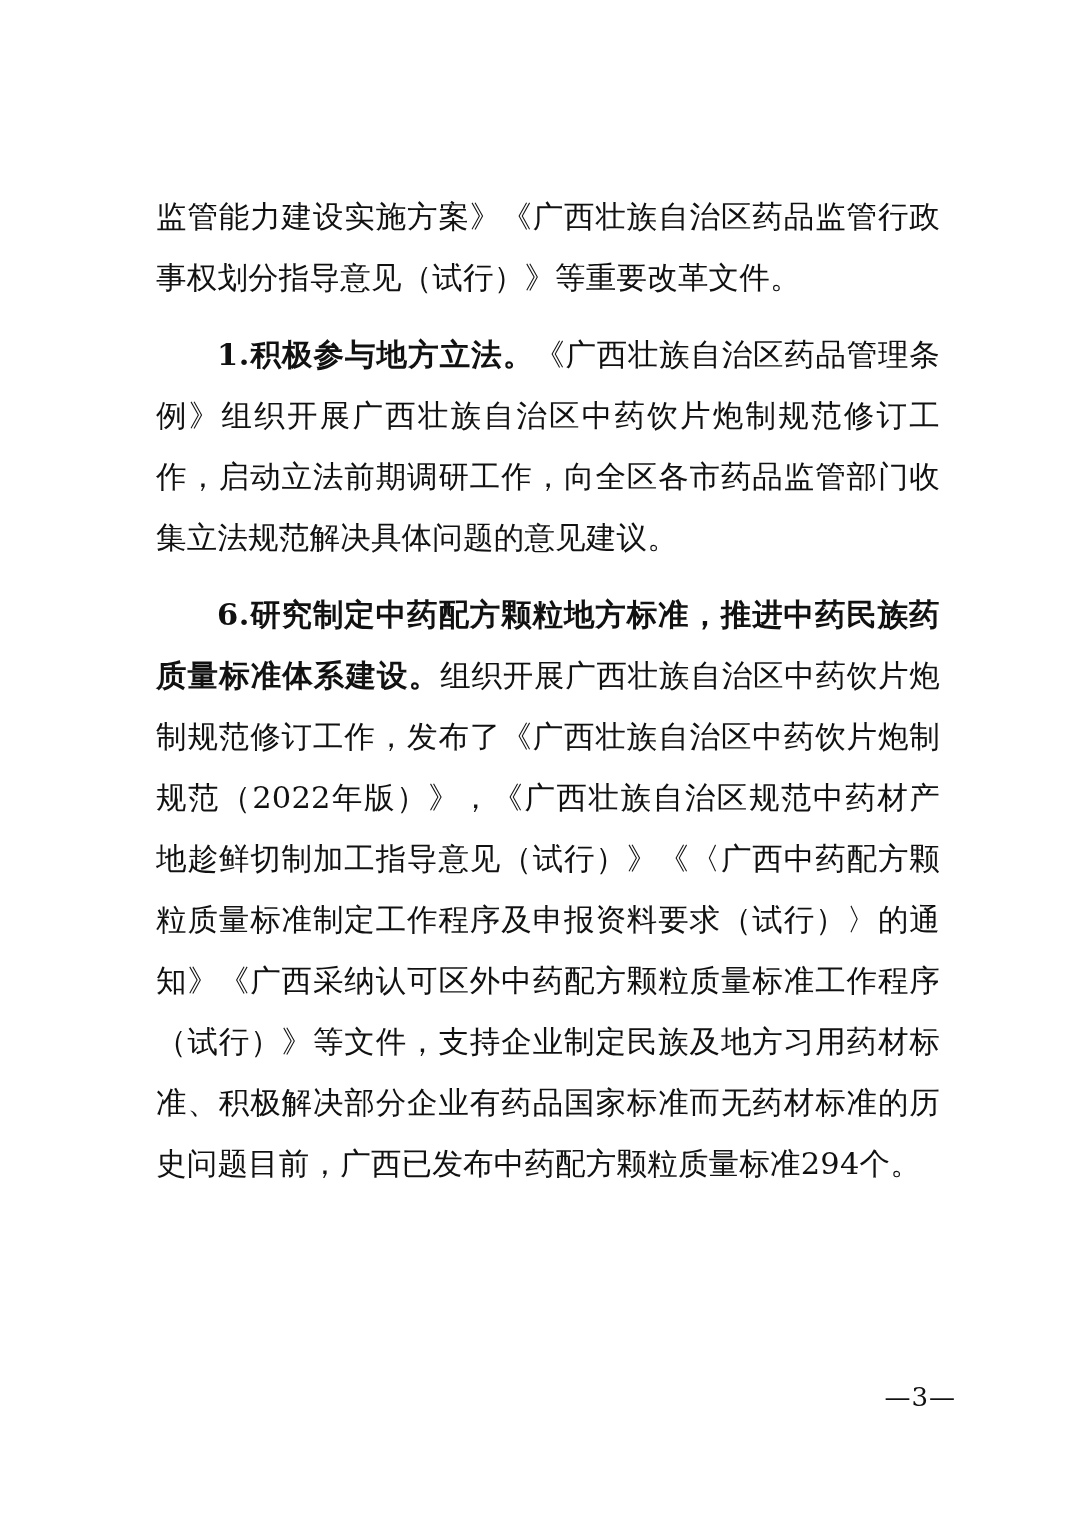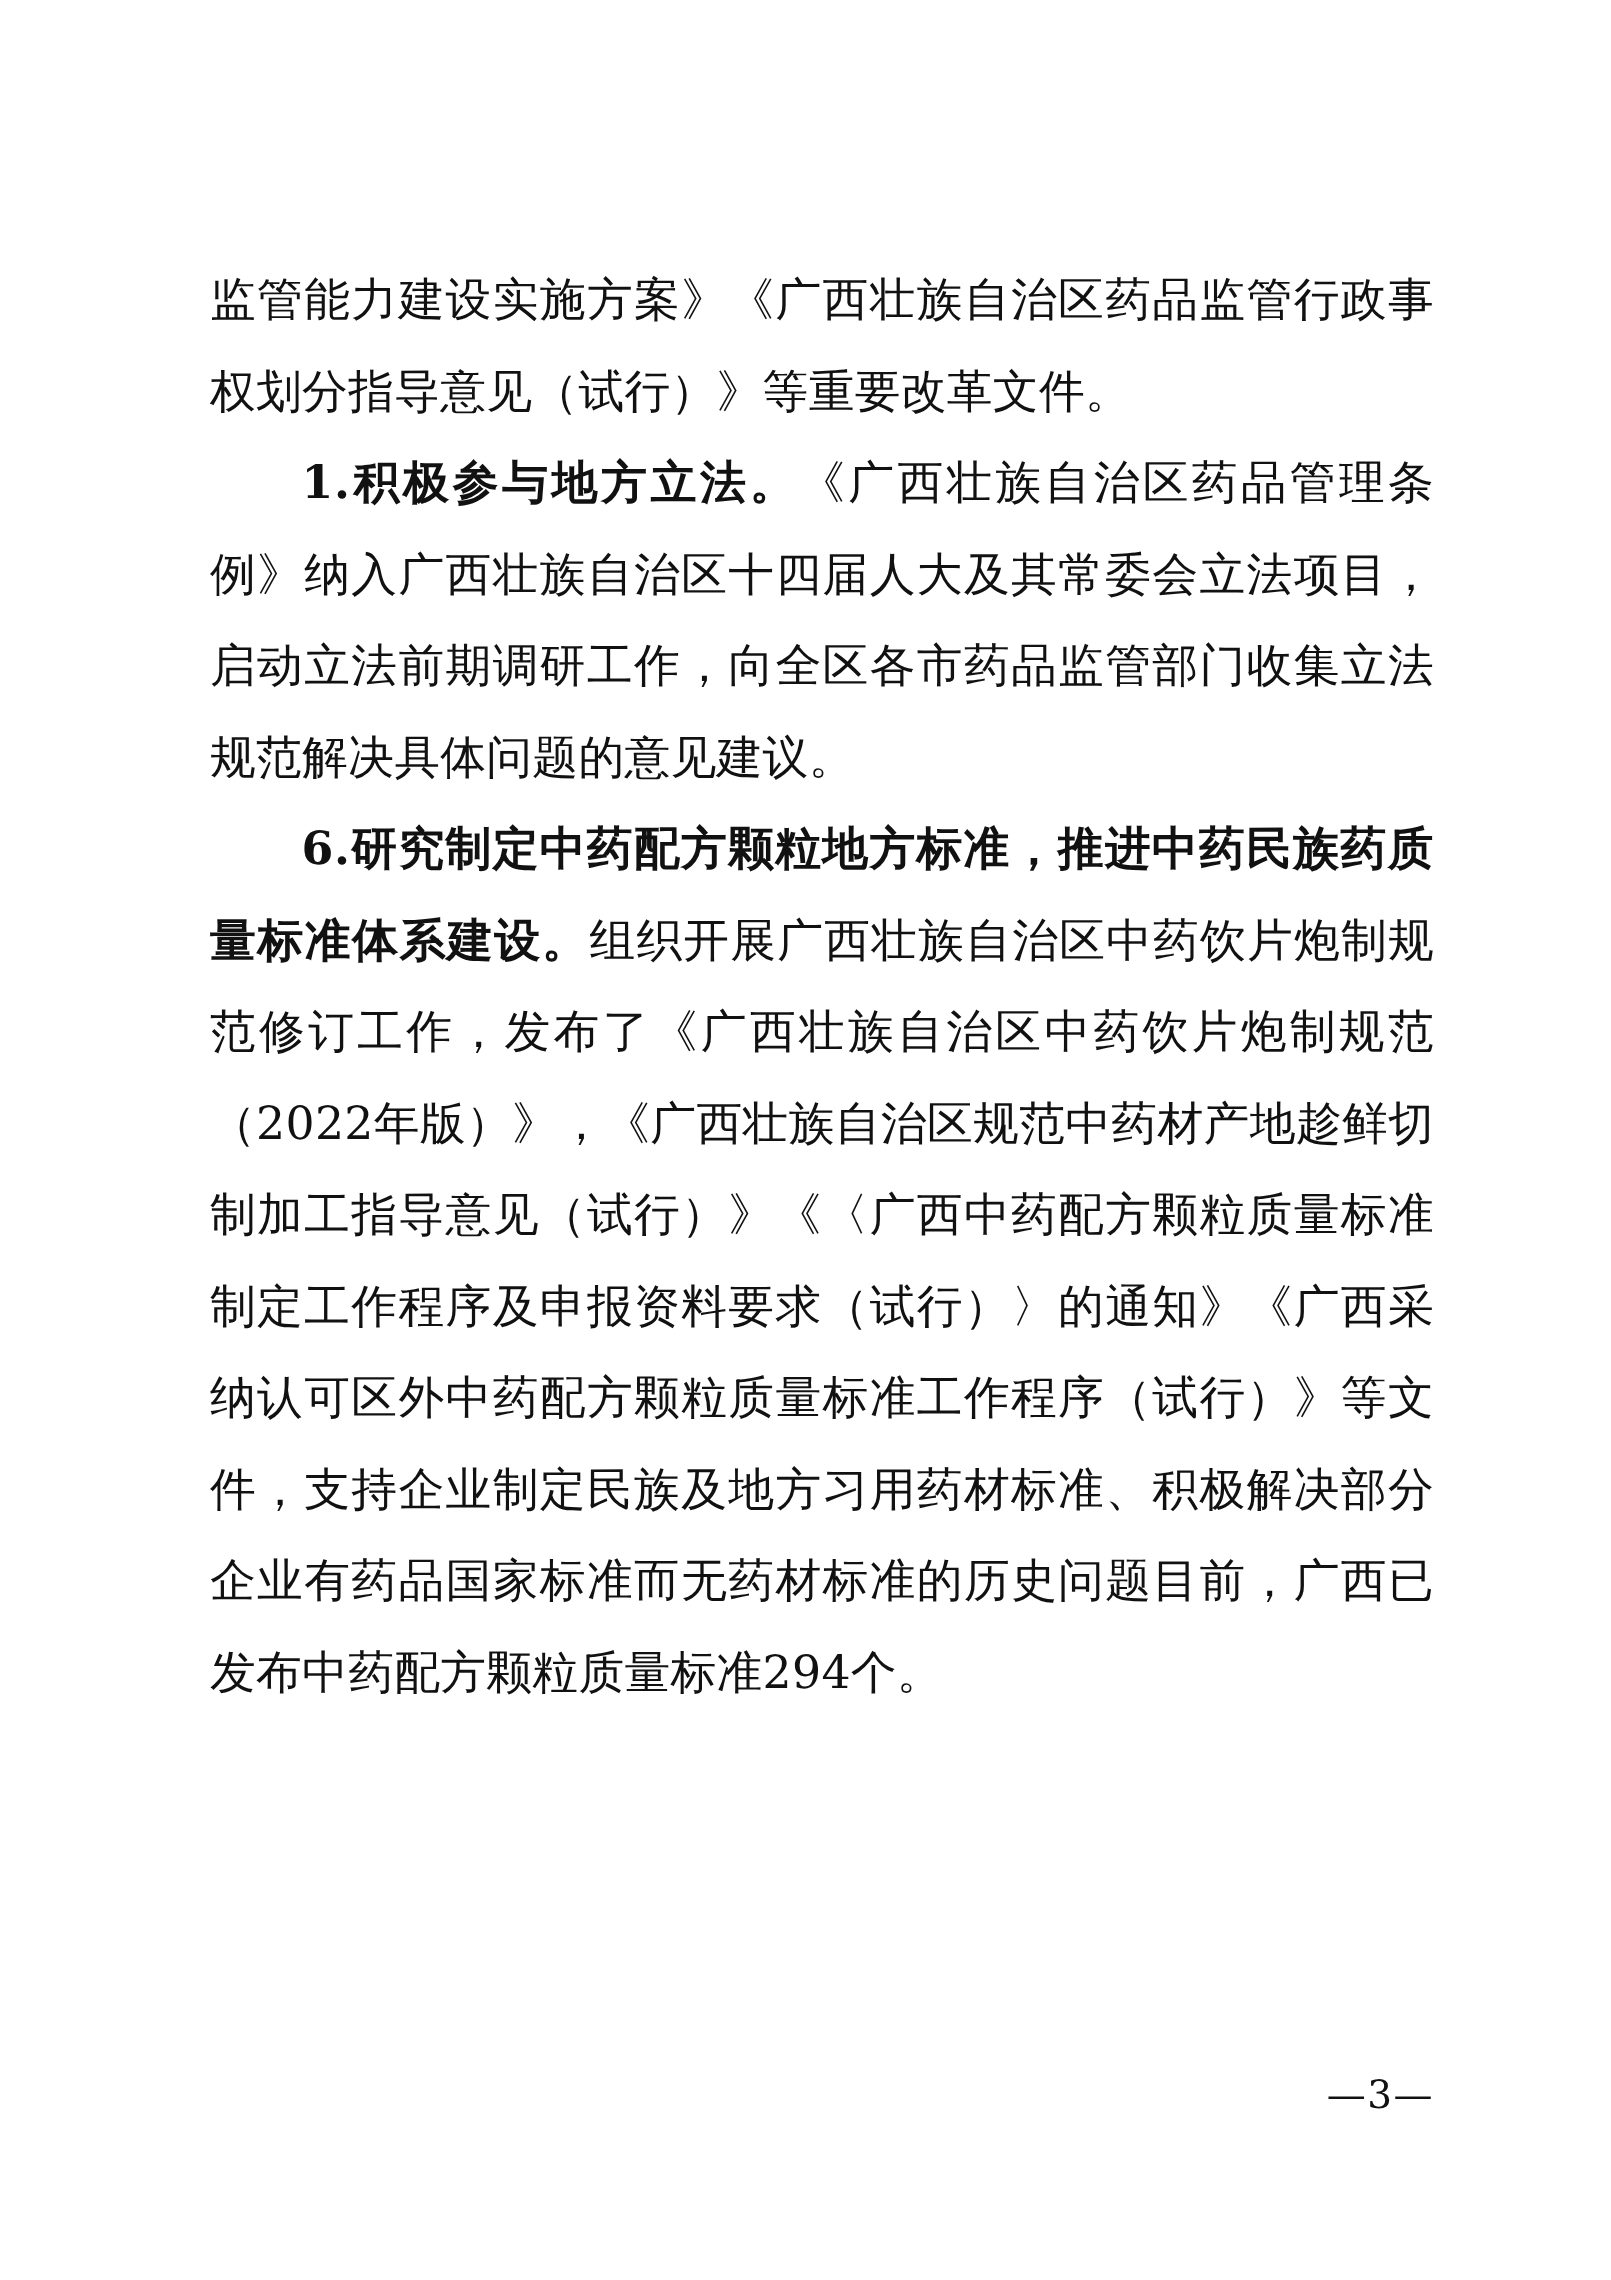--- a/index.html
+++ b/index.html
@@ -19,21 +19,21 @@
     overflow: hidden;
   }
   .body-text {
     font-size: 30.5px;
     line-height: 61px;
     text-align: justify;
     text-justify: inter-ideograph;
     letter-spacing: 0.2px;
   }
   .para {
-    margin: 0;
+    margin: 16px;
     text-indent: 0;
   }
   .para.indent {
     text-indent: 61px;
   }
   .lead {
     font-weight: bold;
     letter-spacing: 0.5px;
   }
   .page-number {
@@ -47,21 +47,21 @@
   }
 </style>
 </head>
 <body>
 
 <div class="page">
   <div class="body-text">
 
     <p class="para"><span>监管能力建设实施方案》《广西壮族自治区药品监管行政事权划分指导意见（试行）》等重要改革文件。</span></p>
 
-    <p class="para indent"><span class="lead">1.积极参与地方立法。</span><span>《广西壮族自治区药品管理条例》纳入广西壮族自治区十四届人大及其常委会立法项目，启动立法前期调研工作，向全区各市药品监管部门收集立法规范解决具体问题的意见建议。</span></p>
+    <p class="para indent"><span class="lead">1.积极参与地方立法。</span><span>《广西壮族自治区药品管理条例》组织开展广西壮族自治区中药饮片炮制规范修订工作，启动立法前期调研工作，向全区各市药品监管部门收集立法规范解决具体问题的意见建议。</span></p>
 
 
     <p class="para indent"><span class="lead">6.研究制定中药配方颗粒地方标准，推进中药民族药质量标准体系建设。</span><span>组织开展广西壮族自治区中药饮片炮制规范修订工作，发布了《广西壮族自治区中药饮片炮制规范（2022年版）》，《广西壮族自治区规范中药材产地趁鲜切制加工指导意见（试行）》《〈广西中药配方颗粒质量标准制定工作程序及申报资料要求（试行）〉的通知》《广西采纳认可区外中药配方颗粒质量标准工作程序（试行）》等文件，支持企业制定民族及地方习用药材标准、积极解决部分企业有药品国家标准而无药材标准的历史问题目前，广西已发布中药配方颗粒质量标准294个。</span></p>
 
   </div>
 
   <div class="page-number">—3—</div>
 </div>
 
 </body></html>

